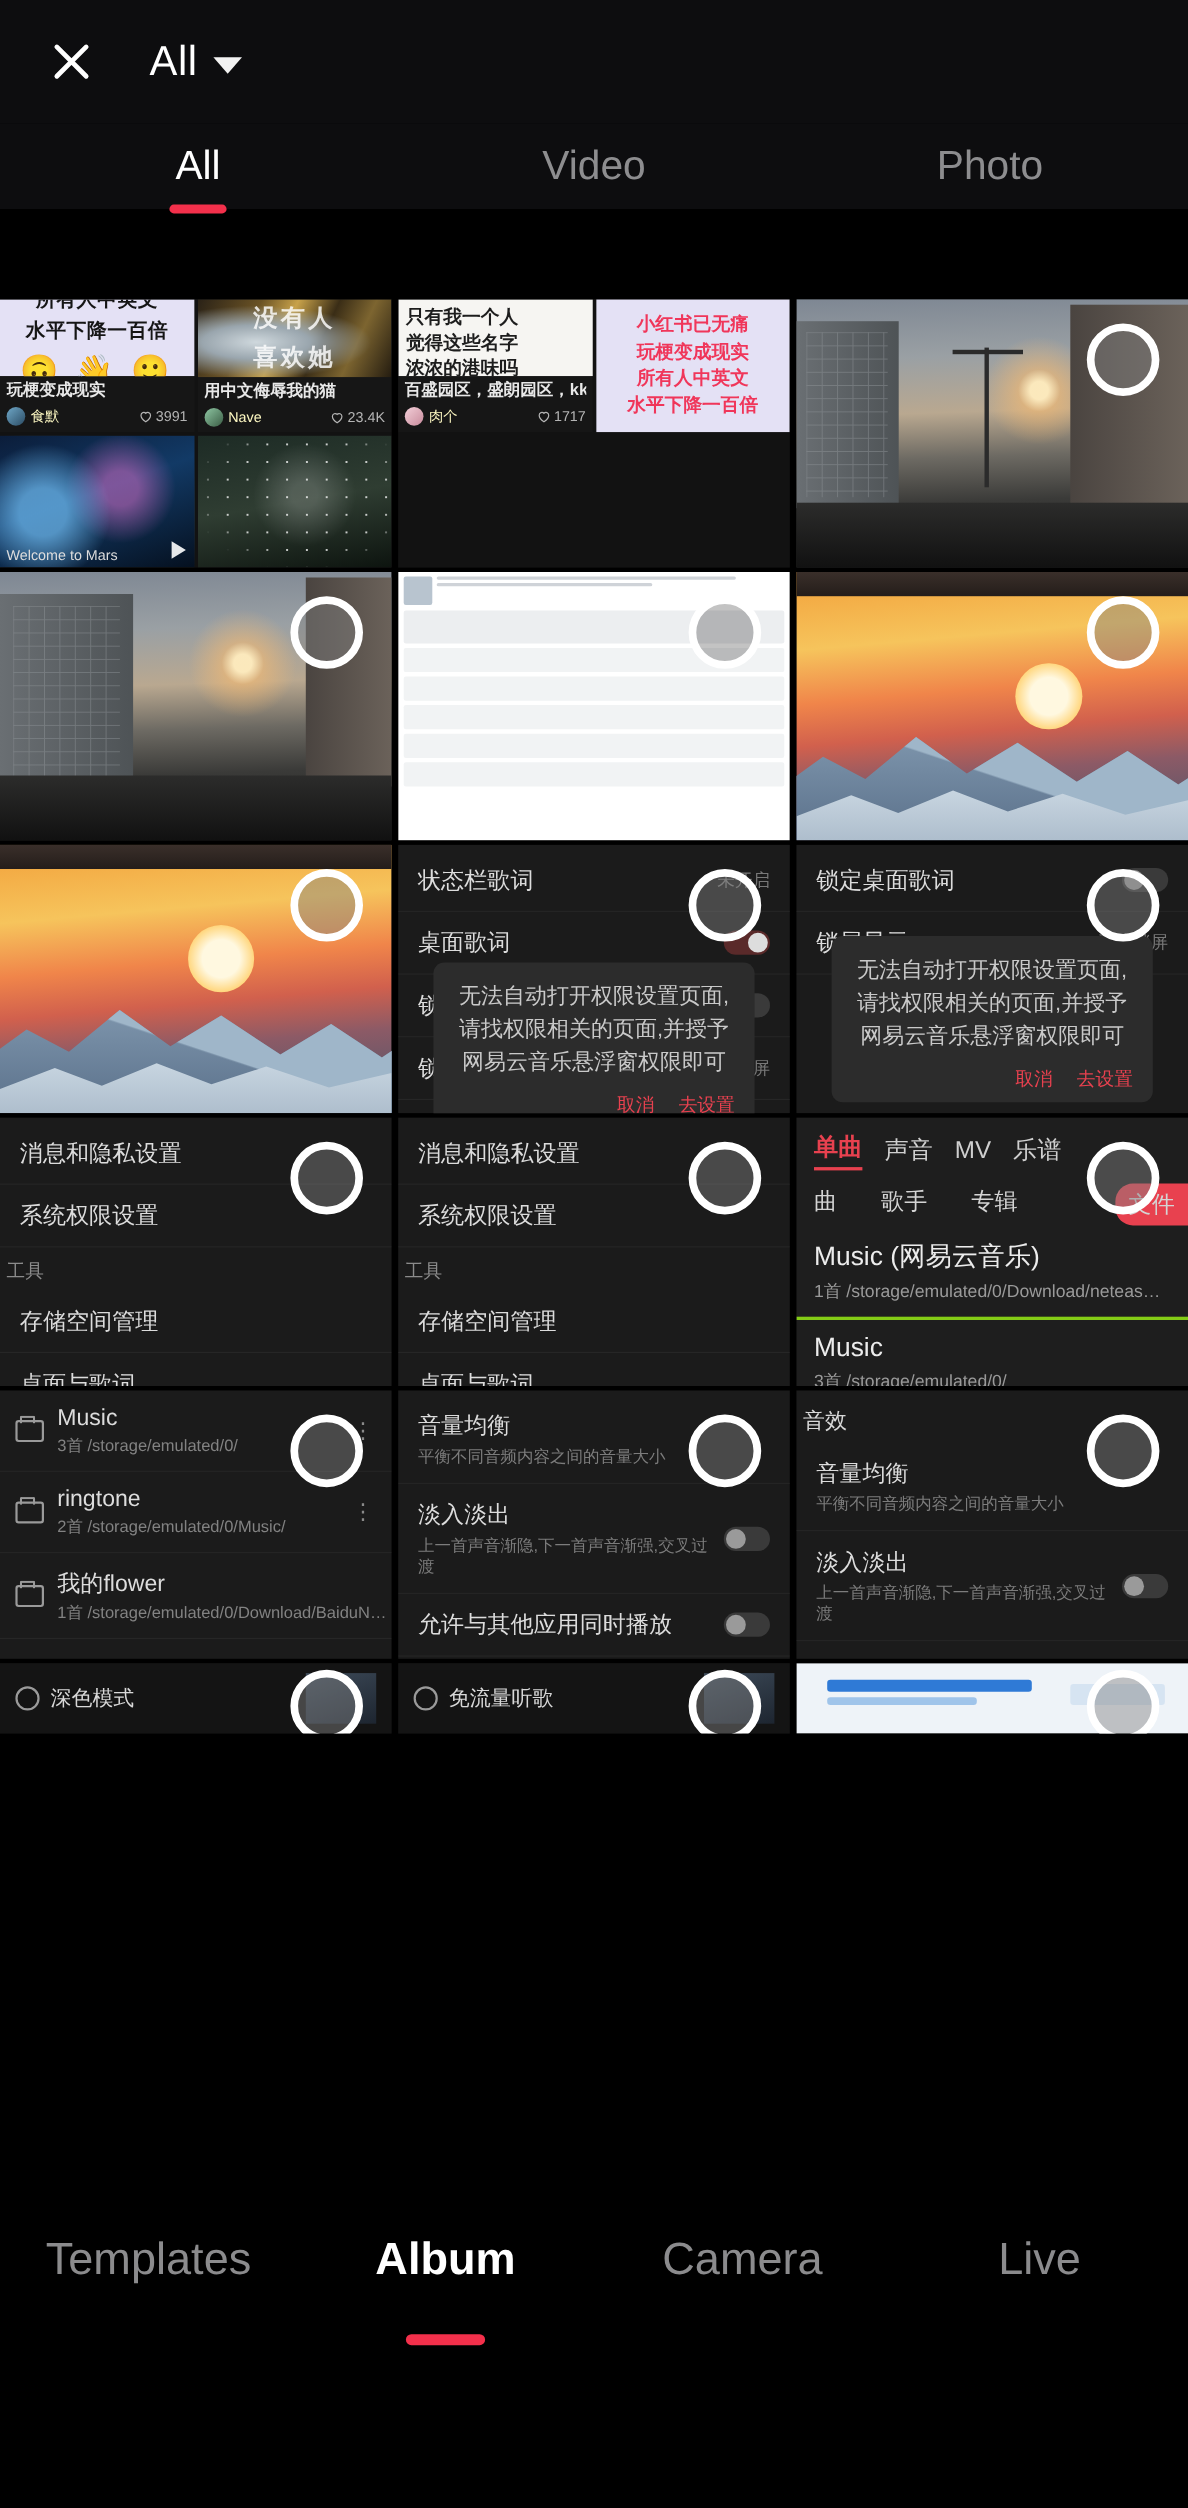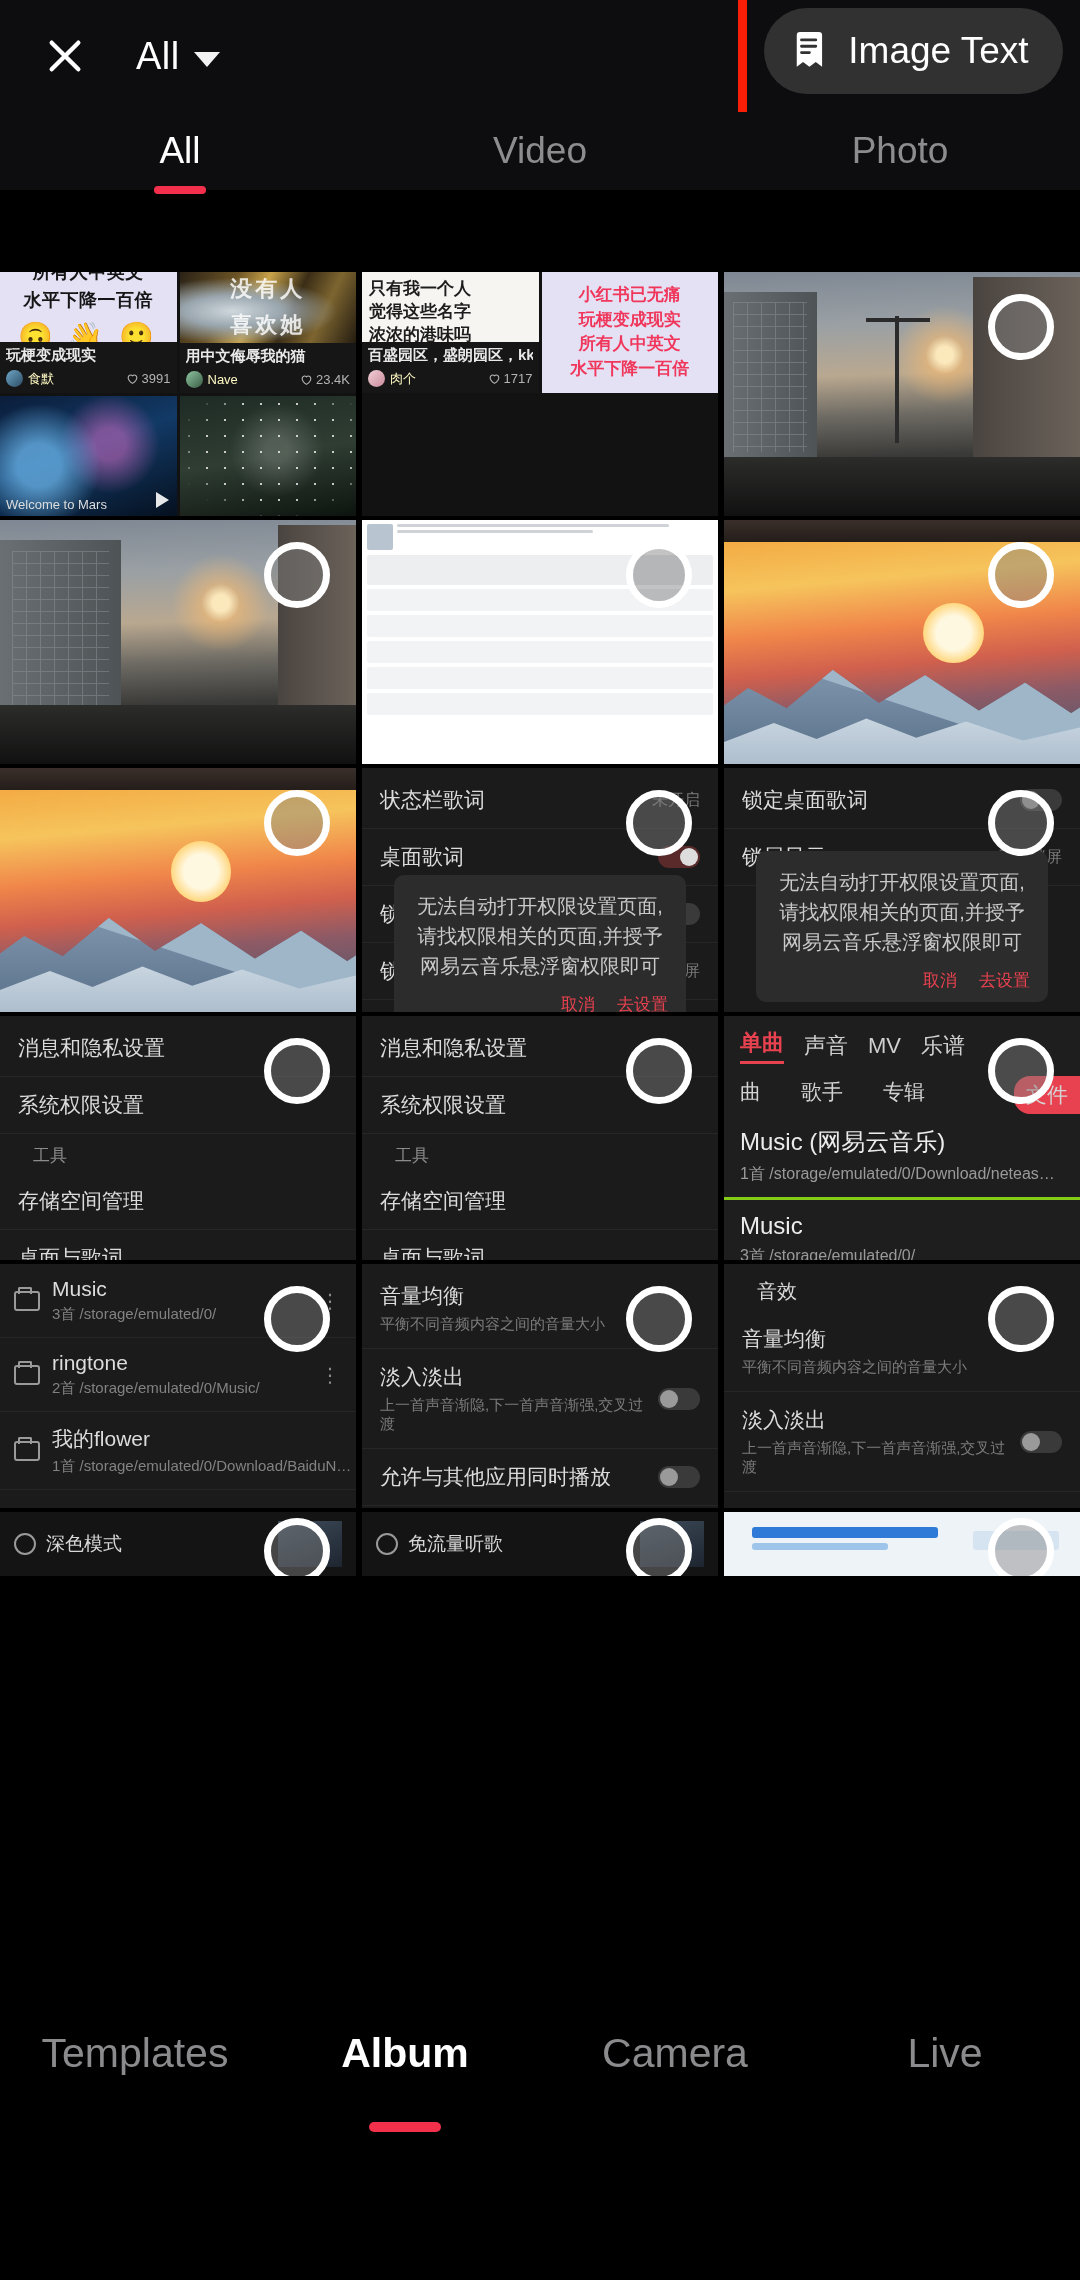--- a/index.html
+++ b/index.html
@@ -158,21 +158,21 @@
       linear-gradient(#8aa2b8,#5a708a);
     clip-path:polygon(0 62%,10% 40%,20% 56%,32% 26%,44% 52%,56% 30%,70% 58%,82% 36%,94% 60%,100% 48%,100% 100%,0 100%);}
   .paint .mtn2{ position:absolute; left:0; bottom:0; width:100%; height:30%;
     background:linear-gradient(#d7e3ec,#aebecd);
     clip-path:polygon(0 70%,14% 44%,26% 66%,40% 38%,54% 64%,68% 42%,84% 68%,100% 50%,100% 100%,0 100%);}
   .paint .topbarimg{ position:absolute; top:0; left:0; width:100%; height:9%;
     background:linear-gradient(#3a2f2a,#241d1a); }
 
   
   .setpanel{ position:absolute; inset:0; background:#1b1b1b; padding-top:4px;}
-  .setpanel .sec{ font-size:17px; color:#8b8b8b; padding:10px 33px 6px;}
+  .setpanel .sec{ font-size:17px; color:#8b8b8b; padding:10px 6px 6px;}
   .setpanel .row{ display:flex; align-items:center; justify-content:space-between;
     padding:14px 18px; border-bottom:1px solid #262626; }
   .setpanel .row .t{ font-size:21px; color:#dcdcdc;}
   .setpanel .row .sub{ font-size:15px; color:#7c7c7c; margin-top:5px;}
   .setpanel .row .rt{ font-size:16px; color:#787878;}
   .tgl{ width:42px;height:22px;border-radius:11px;background:#3a3a3a; position:relative; flex:none;}
   .tgl i{ position:absolute; width:18px;height:18px;border-radius:50%;background:#9a9a9a; top:2px; left:2px;}
   .tgl.on{ background:#5a2a2a;} .tgl.on i{ left:22px; background:#ddd;}
 
   
@@ -232,29 +232,20 @@
 <div class="topbar">
   <div class="close-btn">
     <svg viewBox="0 0 24 24">
       <path d="M4 4 L20 20 M20 4 L4 20" stroke="#fff" stroke-width="2.6" stroke-linecap="round" fill="none"></path>
     </svg>
   </div>
   <div class="folder-sel">
     <span class="lbl">All</span>
     <span class="chev"></span>
   </div>
-  <div class="imgtext-wrap">
-    <div class="imgtext-btn">
-      <svg class="doc-icon" viewBox="0 0 24 26">
-        <path d="M3 1h14a2 2 0 0 1 2 2v20l-4-3-4 3-4-3-4 3V3a2 2 0 0 1 2-2z" fill="#fff"></path>
-        <path d="M6 6h9M6 10h9M6 14h5" stroke="#313131" stroke-width="1.8" stroke-linecap="round"></path>
-      </svg>
-      <span class="label">Image Text</span>
-    </div>
-  </div>
 </div>
 
 <div class="seg-tabs">
   <div class="seg on">All</div>
   <div class="seg">Video</div>
   <div class="seg">Photo</div>
 </div>
 
 <div class="grid">
 

